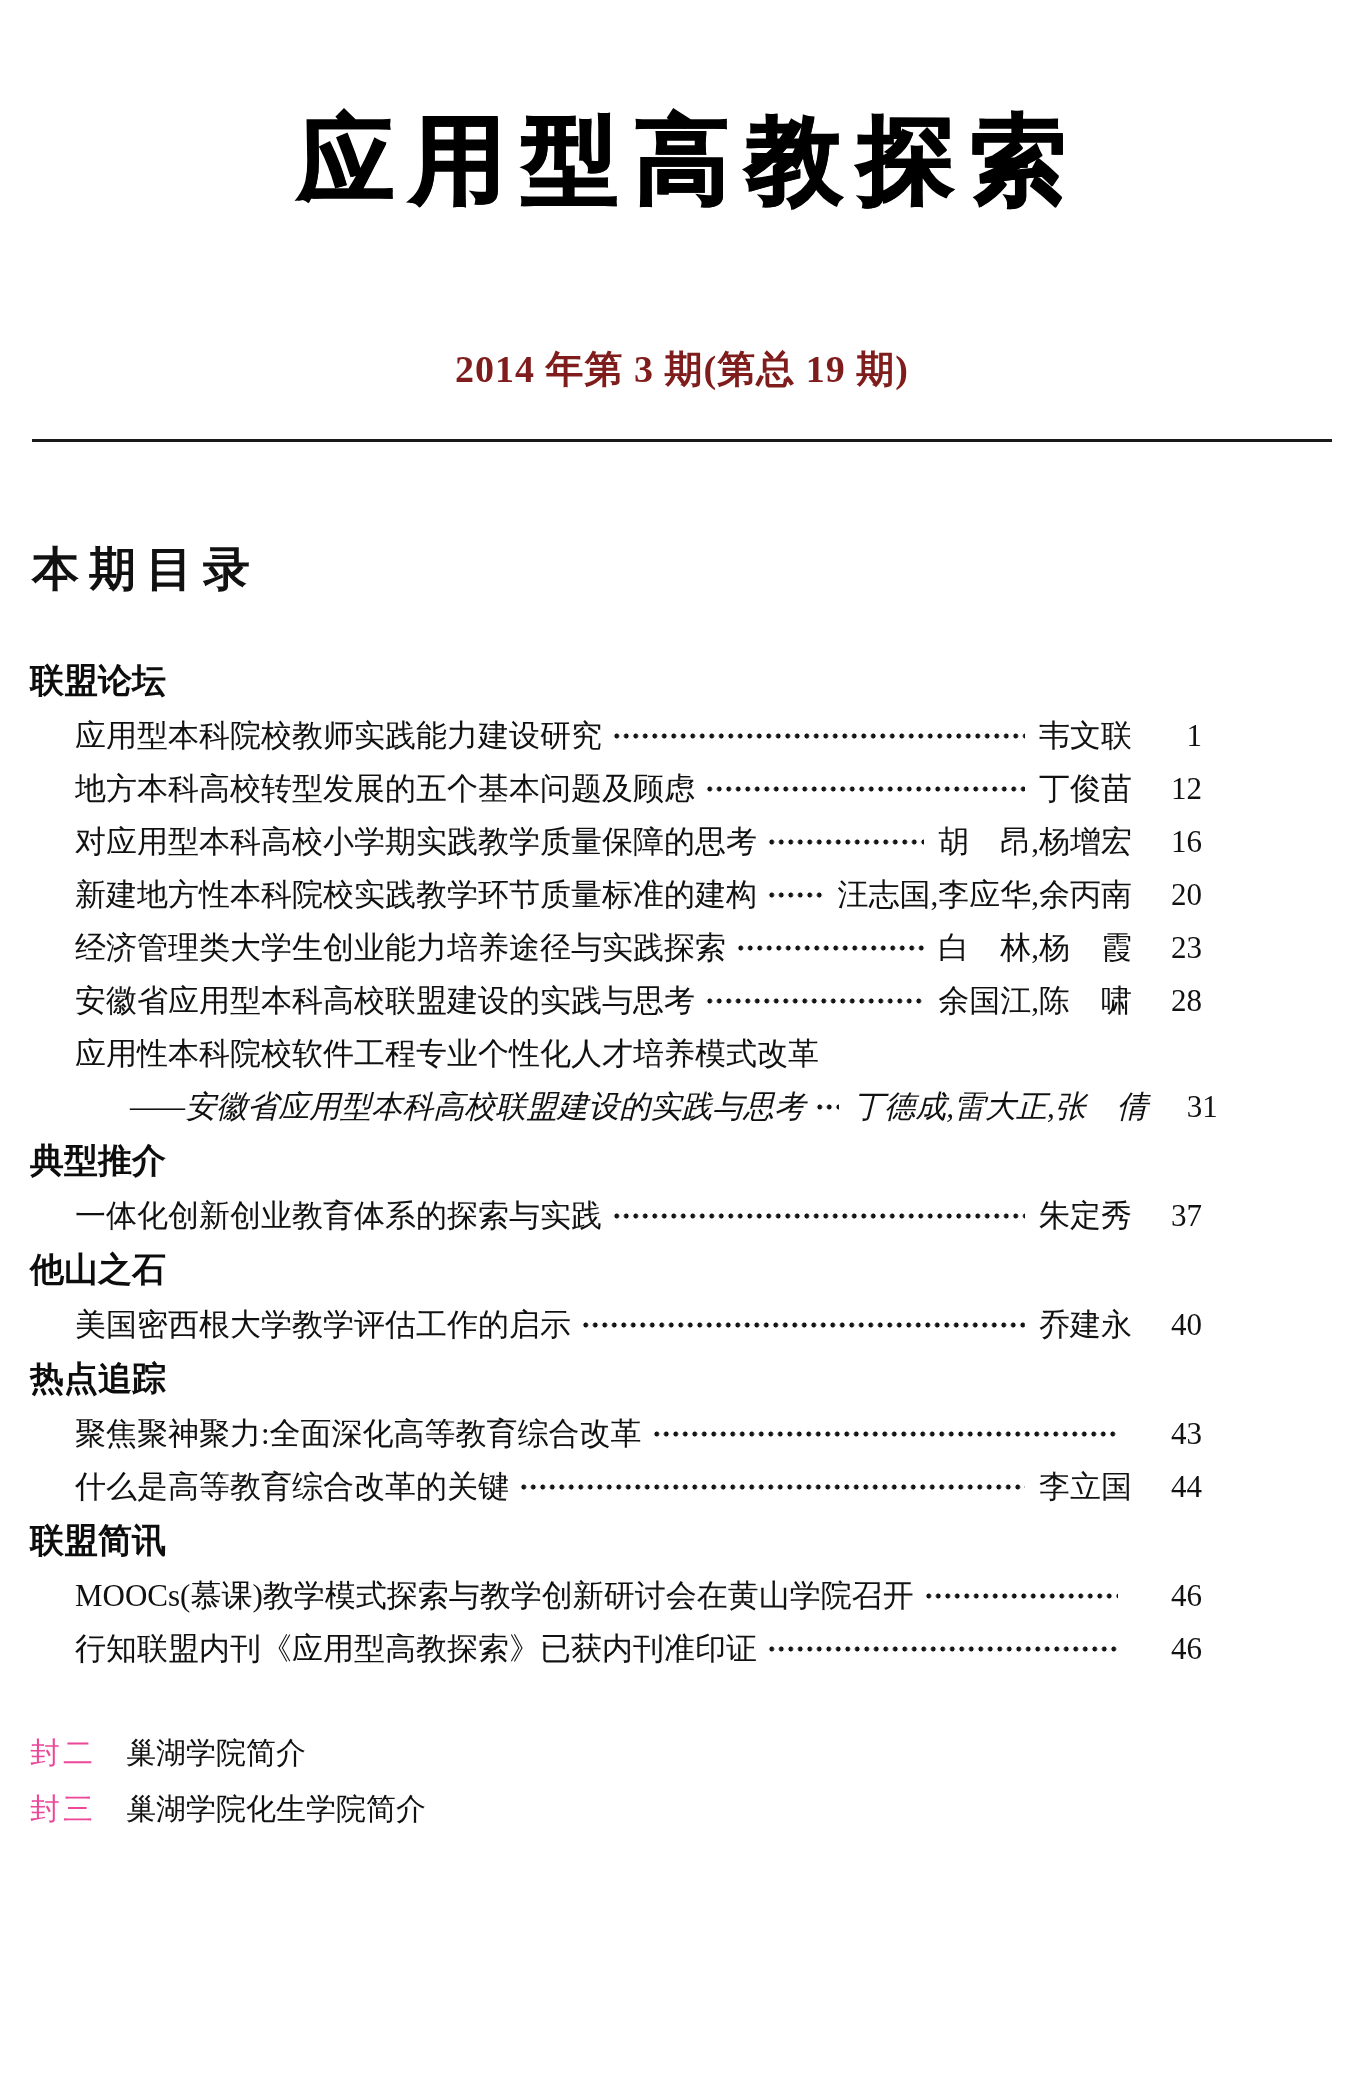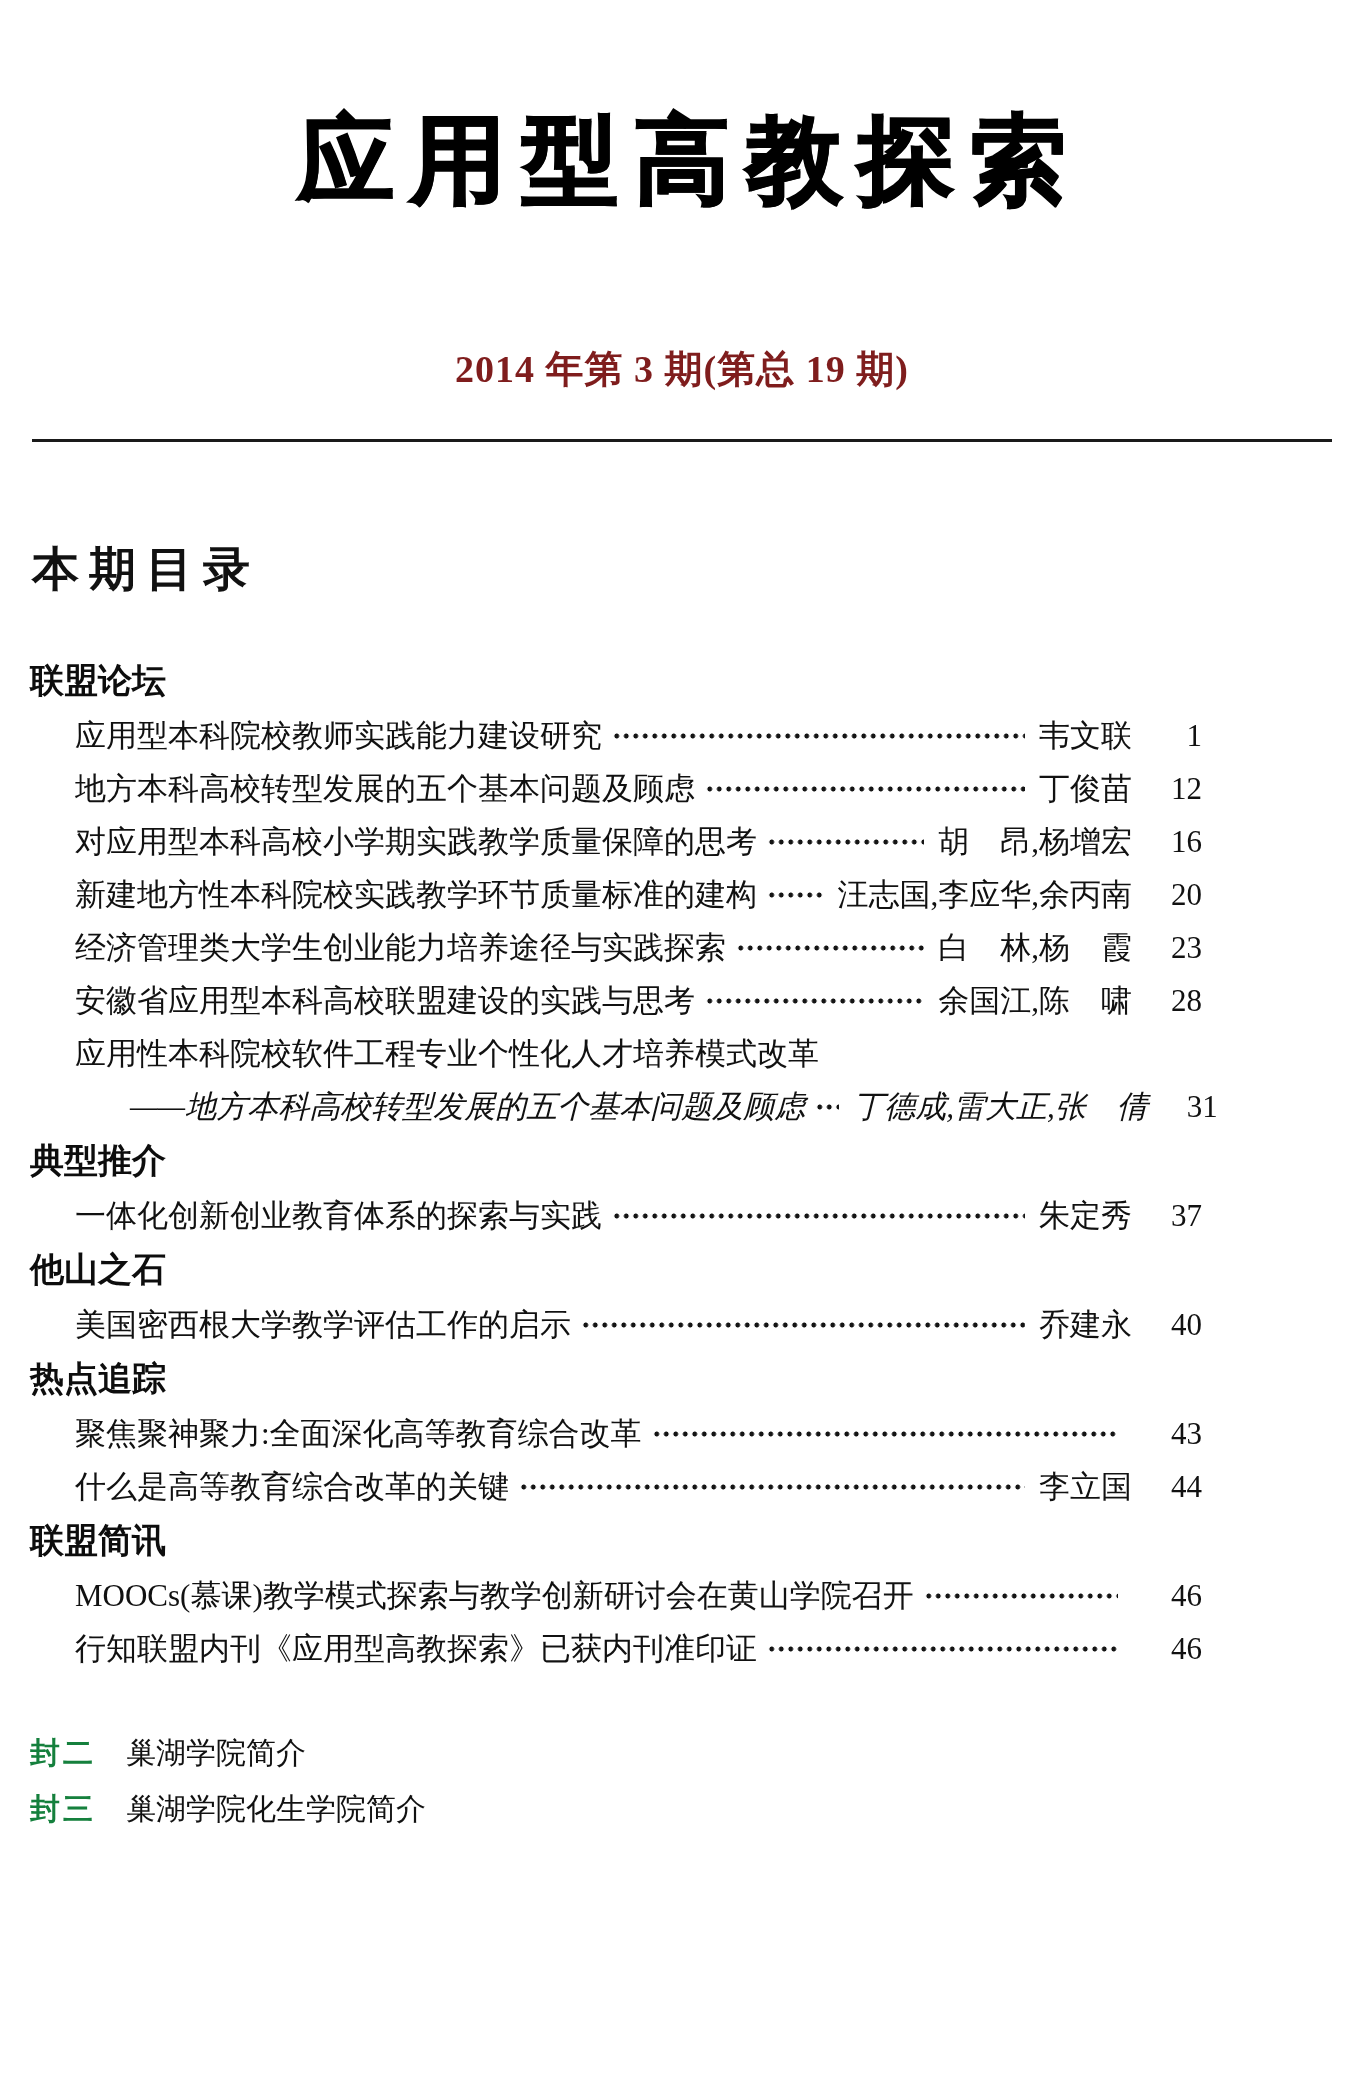--- a/index.html
+++ b/index.html
@@ -88,25 +88,25 @@
     white-space:nowrap;
   }
   .subrow { padding-left:100px; }
   .kai { font-style:italic; }
 
   
   .covers { margin:50px 0 0 30px; }
   .frow { display:flex; align-items:center; height:56px; }
   .flabel {
     font-family:"Liberation Sans","DejaVu Sans",sans-serif;
-    font-weight:bold;
+    font-weight:normal;
     font-size:30px;
     letter-spacing:3px;
     margin-right:30px;
-    color:#15803d;
+    color:#ec4899;
   }
   .ftext { font-size:30px; }
 </style>
 </head>
 <body>
 
 <div class="page">
 
   <header class="header centered">
     <div class="logo">应用型高教探索</div>
@@ -163,21 +163,21 @@
         <span class="leader"></span>
         <span class="au">余国江,陈　啸</span>
         <span class="pg">28</span>
       </div>
 
       <div>
         <div class="row">
           <span class="t">应用性本科院校软件工程专业个性化人才培养模式改革</span>
         </div>
         <div class="row subrow">
-          <span class="t kai">——地方本科高校转型发展的五个基本问题及顾虑</span>
+          <span class="t kai">——安徽省应用型本科高校联盟建设的实践与思考</span>
           <span class="leader"></span>
           <span class="au kai">丁德成,雷大正,张　倩</span>
           <span class="pg">31</span>
         </div>
       </div>
     </section>
 
     <section>
       <h2 class="sec-heading">典型推介</h2>
       <div class="row">

